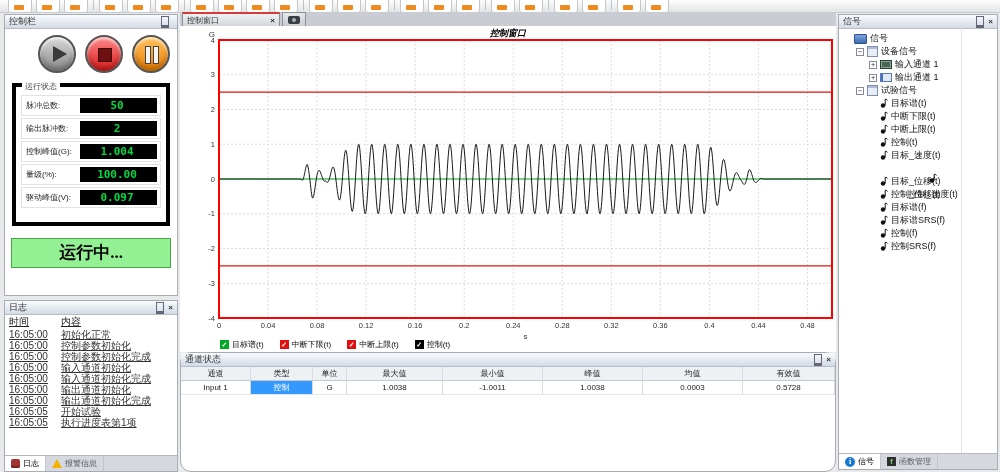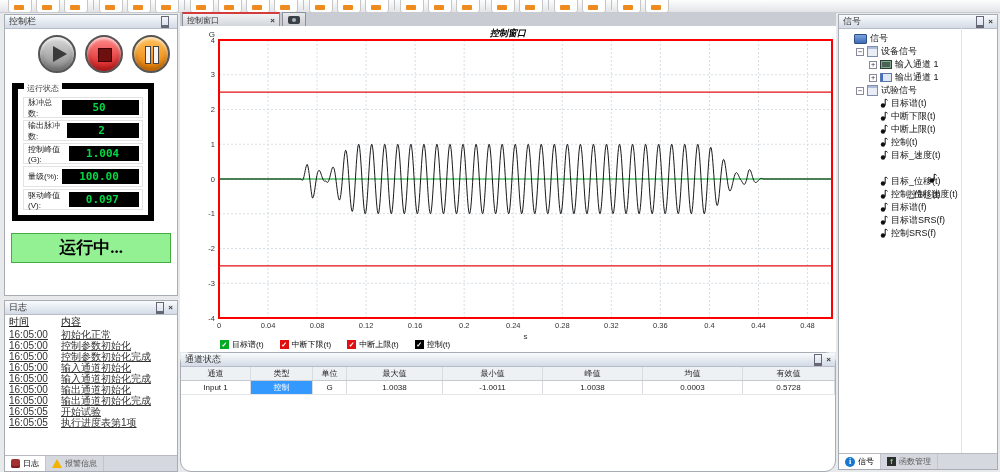--- a/index.html
+++ b/index.html
@@ -27,21 +27,21 @@
   .cbtn{width:38px;height:38px;border-radius:50%;border:2px solid #555;box-sizing:border-box;
         position:relative;box-shadow:inset 0 2px 3px rgba(255,255,255,.7), inset 0 -4px 5px rgba(0,0,0,.25);}
   .cbtn.play{background:linear-gradient(#d9d9d9,#8a8a8a);}
   .cbtn.stop{background:linear-gradient(#ff8a8a,#d91b1b);}
   .cbtn.pause{background:linear-gradient(#ffc25e,#ec7d00);}
   .tri{position:absolute;left:13px;top:9px;width:0;height:0;border-left:14px solid #3a3a3a;
        border-top:8px solid transparent;border-bottom:8px solid transparent;}
   .sq{position:absolute;left:11px;top:11px;width:12px;height:12px;background:#6e1010;border:1px solid #400;}
   .bar{position:absolute;top:9px;width:4px;height:16px;background:#f5f5f5;border:1px solid #444;}
   .bar.b1{left:11px;} .bar.b2{left:19px;}
-  .group{margin:10px 23px 0 7px;border:6px solid #000000;position:relative;padding:6px 2px 3px 2px;}
+  .group{margin:10px 7px 0 7px;border:4px solid #000000;position:relative;padding:6px 2px 12px 2px;}
   .group-label{position:absolute;top:-6px;left:6px;background:#fff;padding:0 3px;font-size:8px;color:#444;}
   .field{height:19px;margin:2px 3px;border:1px solid #e2e2e2;display:flex;align-items:center;
          justify-content:space-between;padding:0 3px 0 4px;}
   .field .flabel{font-size:8px;color:#222;}
   .lcd{width:74px;height:15px;background:#000;color:#00d944;text-align:center;padding-right:3px;
        font:bold 11px/15px "DejaVu Sans Mono",monospace;}
   .runbox{margin:12px 6px 0 6px;height:28px;background:#93f093;border:1px solid #44aa44;
           text-align:center;font:bold 17px/28px "Liberation Serif",serif;color:#000;}
   
   .log-head,.log-row{display:grid;grid-template-columns:52px 1fr;padding:0 0 0 4px;font-size:10px;text-decoration:underline;}
@@ -458,20 +458,28 @@
         <span>目标谱(f)</span>
       </div>
       <div class="titem" style="padding-left: 26px;">
         <span class="exp none"></span>
         <span class="ti"><svg width="8" height="10">
             <circle cx="3" cy="7.5" r="2.2" fill="#111"></circle>
             <path d="M5.2 7.5 V1.2 q1.8 0 2.6 1.4" stroke="#111" fill="none" stroke-width="1"></path>
           </svg></span>
         <span>目标谱SRS(f)</span>
       </div>
+      <div class="titem" style="padding-left: 26px;">
+        <span class="exp none"></span>
+        <span class="ti"><svg width="8" height="10">
+            <circle cx="3" cy="7.5" r="2.2" fill="#111"></circle>
+            <path d="M5.2 7.5 V1.2 q1.8 0 2.6 1.4" stroke="#111" fill="none" stroke-width="1"></path>
+          </svg></span>
+        <span>控制(f)</span>
+      </div>
       <div class="titem" style="padding-left: 26px; align-items: center;">
         <span class="exp none"></span>
         <span class="ti"><svg width="8" height="10">
             <circle cx="3" cy="7.5" r="2.2" fill="#111"></circle>
             <path d="M5.2 7.5 V1.2 q1.8 0 2.6 1.4" stroke="#111" fill="none" stroke-width="1"></path>
           </svg></span>
         <span>控制SRS(f)</span>
       </div>
     </div>
   <div class="vline-tree"></div>

